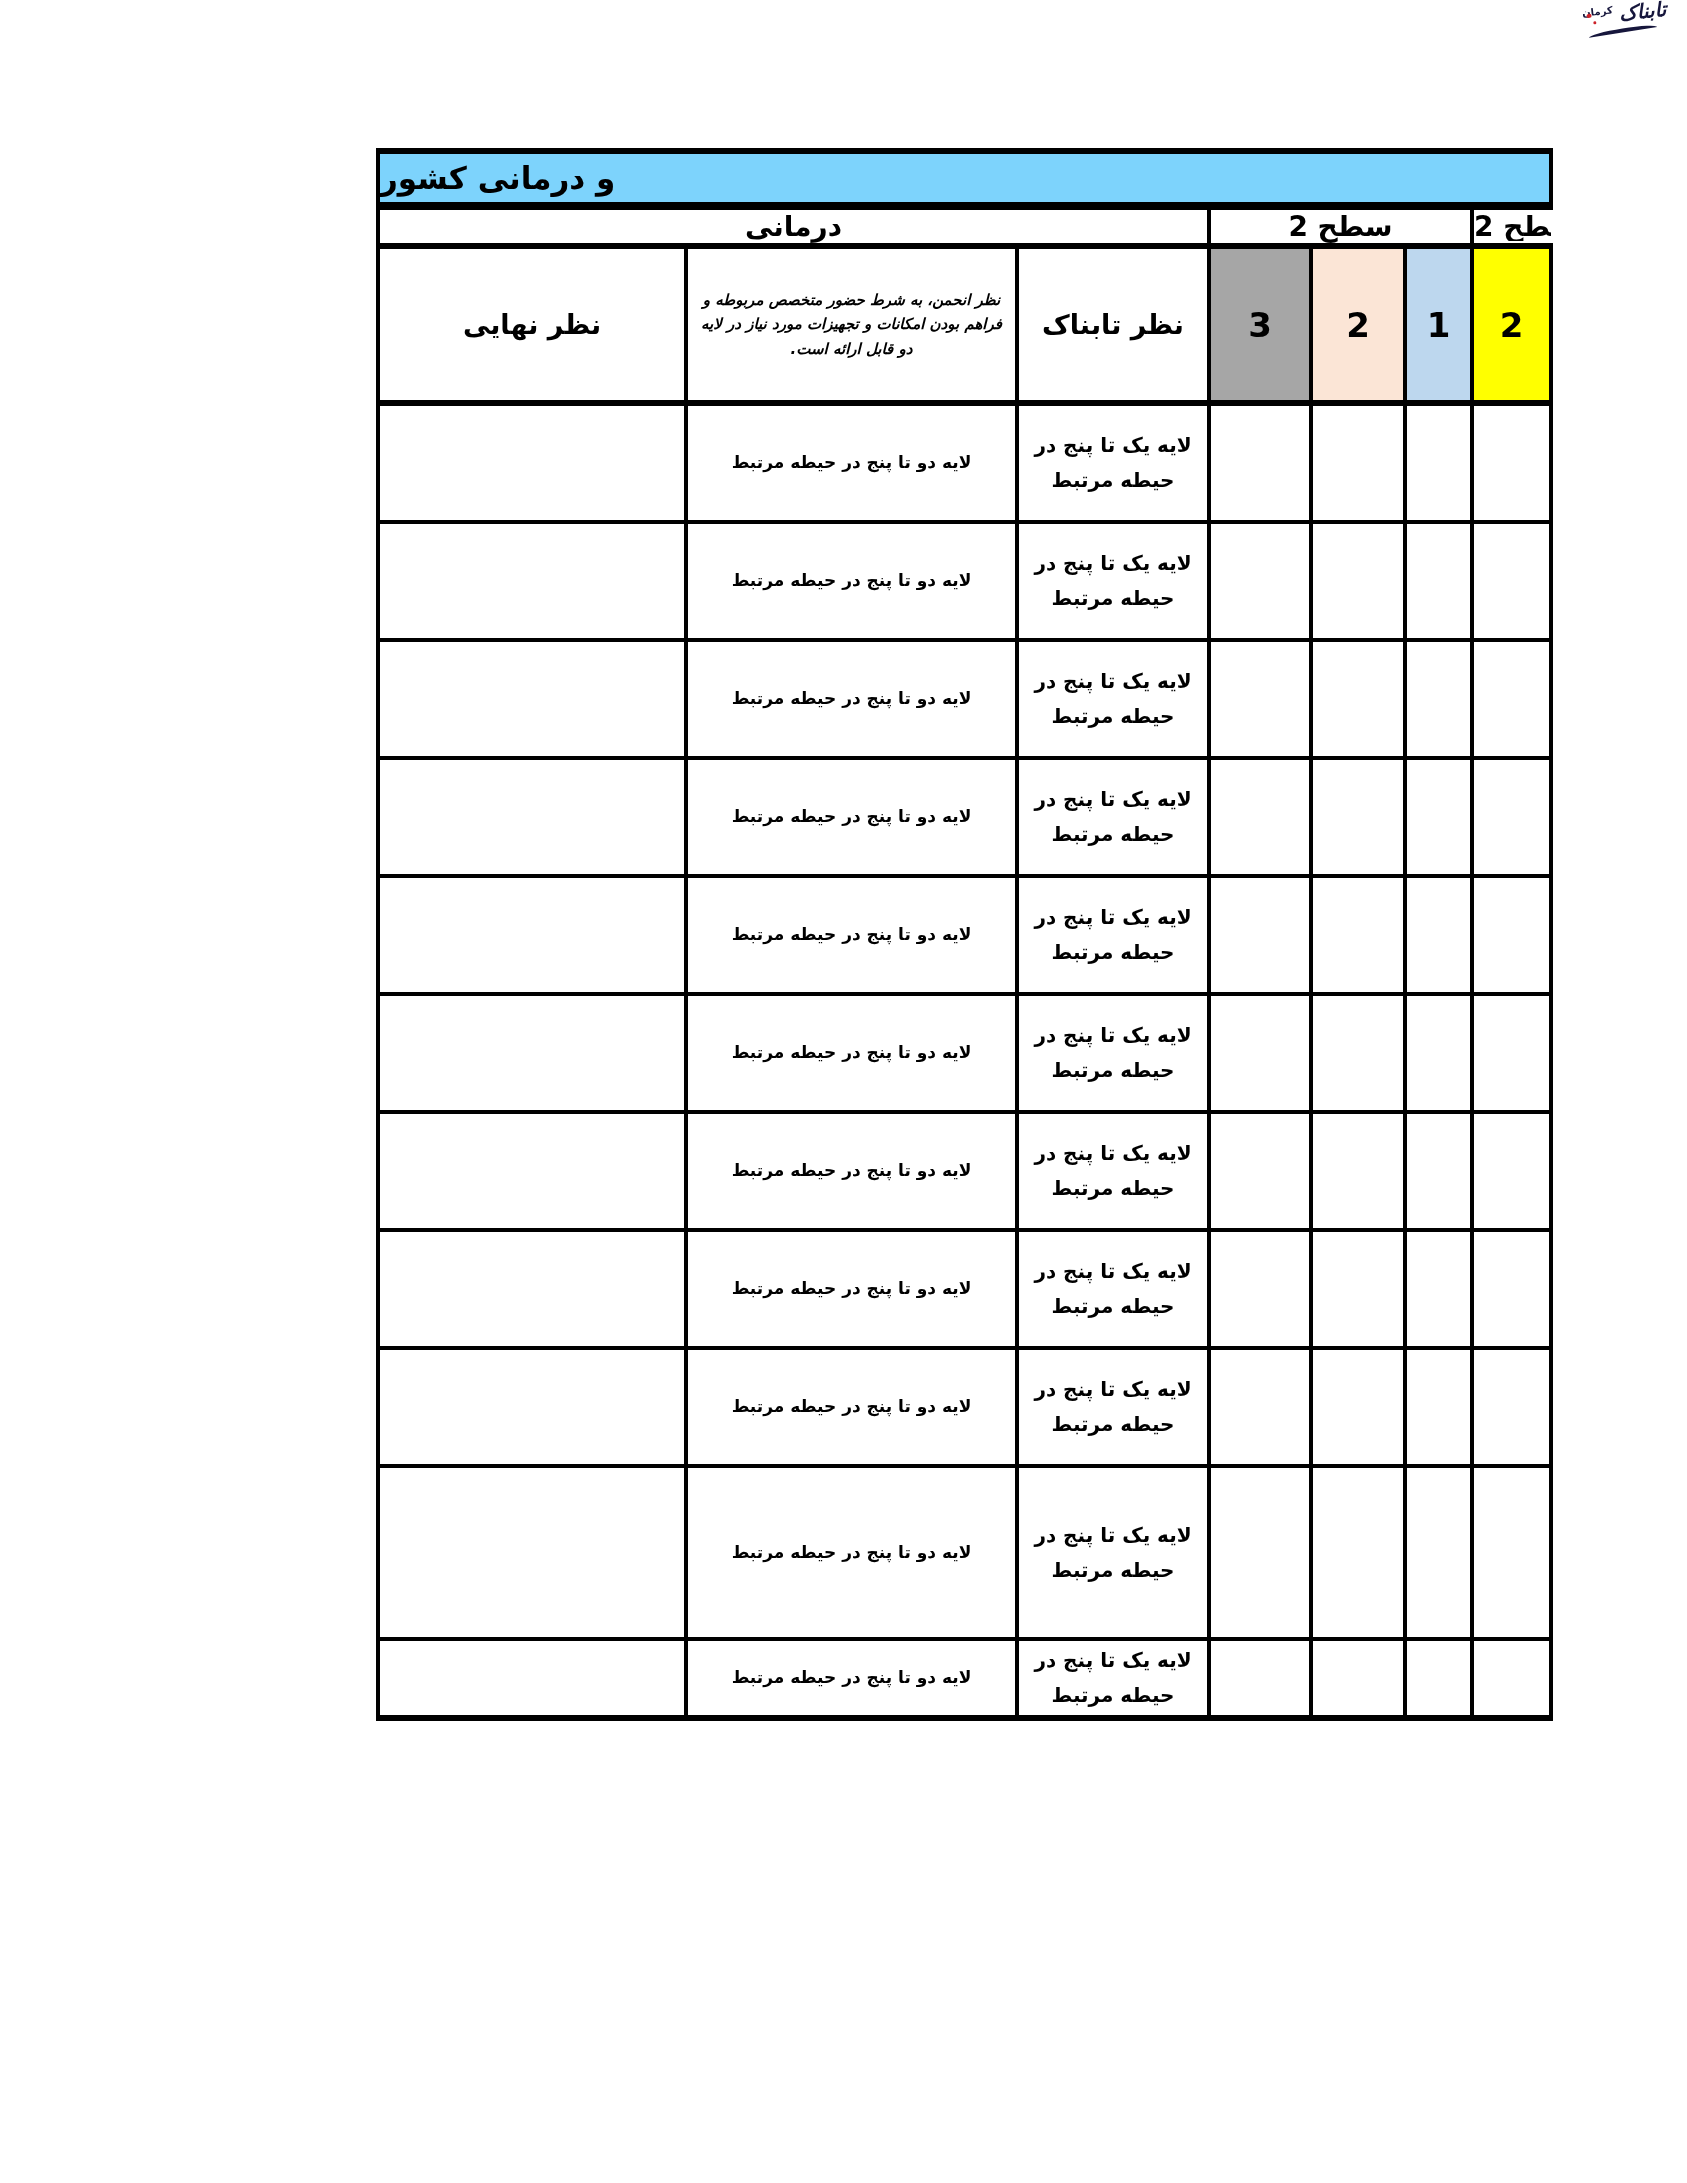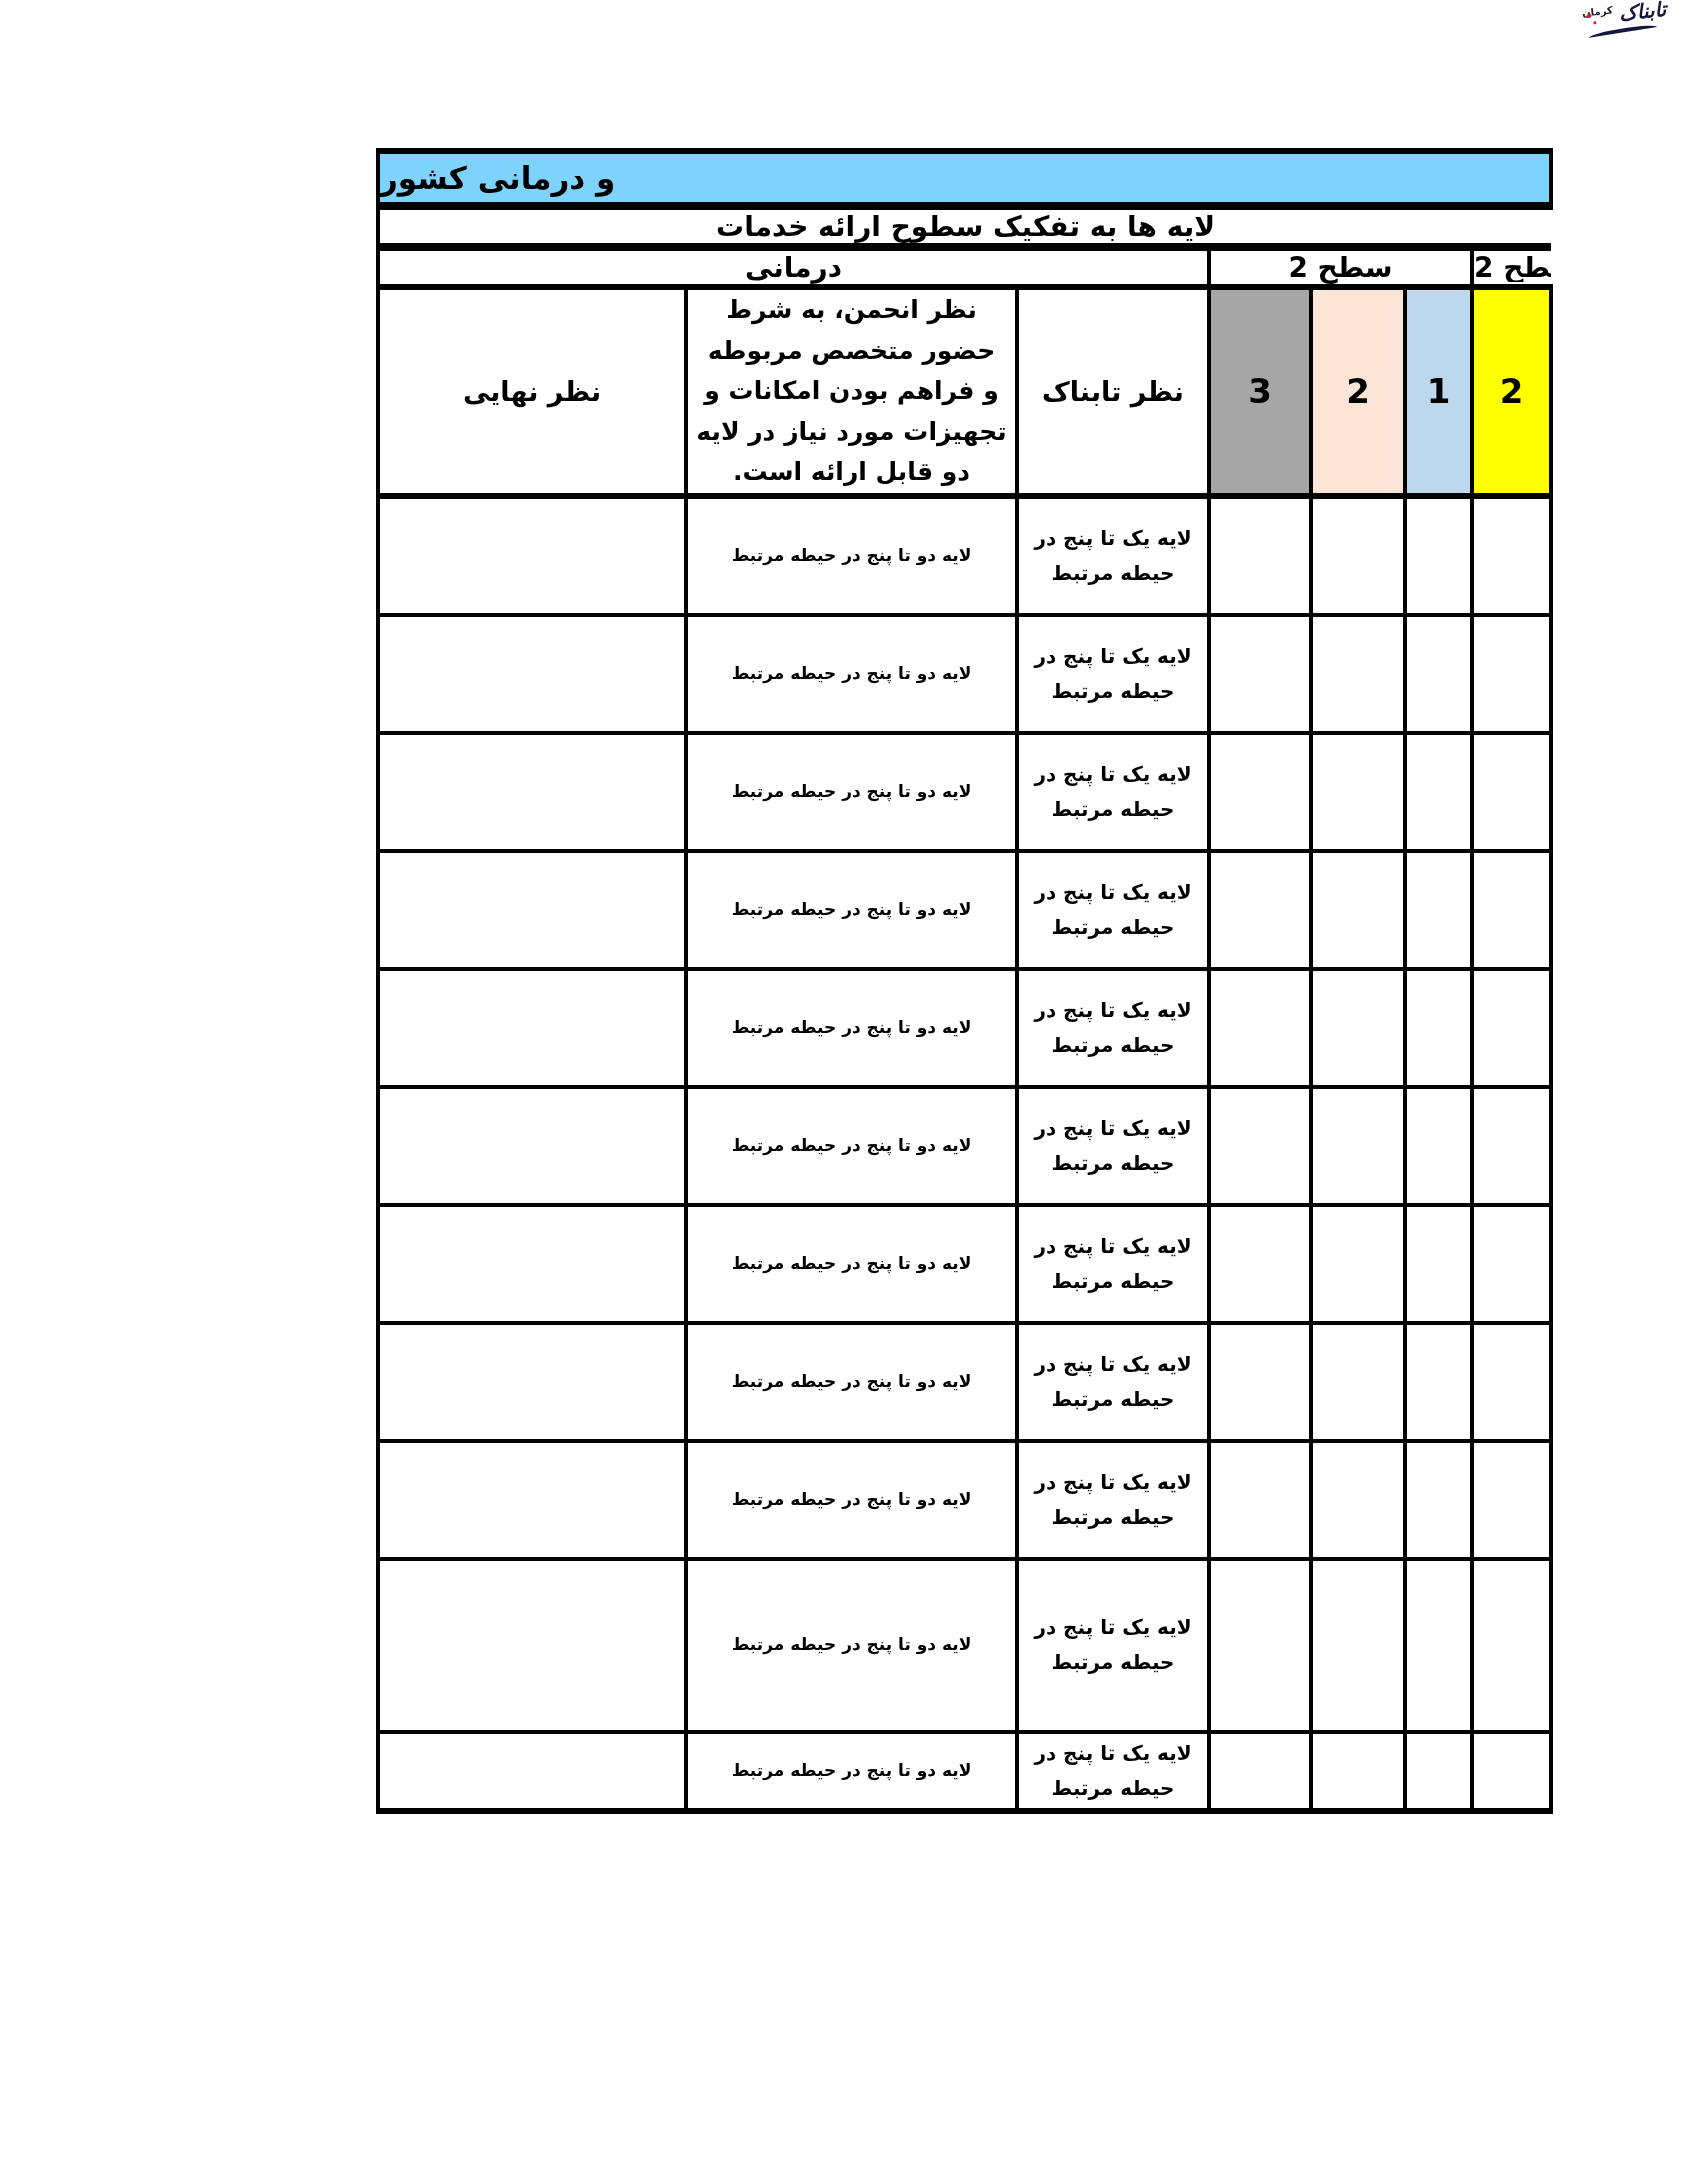--- a/index.html
+++ b/index.html
@@ -67,21 +67,21 @@
   .r-levels td{font-size:28px;}
   .lvl2-cell{padding:0;border-right-width:0;}
   .clip2{
     display:flex;align-items:center;justify-content:flex-end;
     overflow:hidden;height:29px;
   }
   .clip2 span{direction:rtl;white-space:nowrap;font-size:28px;margin-right:-38px;}
 
   
   .h-univ,.h-final{font-size:27px;}
-  .h-assoc{font-size:25px;line-height:1.62;padding:0 8px;}
+  .h-assoc{font-size:15px;line-height:1.62;padding:0 8px;font-style:italic;}
   .num{font-size:34px;}
 
   
   .b-univ{font-size:20px;line-height:1.75;padding:0 2.6px;}
   .b-assoc{font-size:17px;line-height:1.6;padding:0 6.6px;}
 </style>
 </head>
 <body>
 
 <div class="page">
@@ -107,23 +107,20 @@
 
     <tbody>
         <tr class="r-title">
       <td colspan="7" class="title-cell" style="background: #7dd3fc;">
         <div class="clip">
           <span>و درمانی کشور</span>
         </div>
       </td>
     </tr>
 
-    <tr class="r-sub">
-      <td colspan="7">لایه ها به تفکیک سطوح ارائه خدمات</td>
-    </tr>
 
     <tr class="r-levels">
       <td class="lvl2-cell">
         <div class="clip2">
           <span>سطح 2</span>
         </div>
       </td>
       <td colspan="3">سطح 2</td>
       <td colspan="3">درمانی</td>
     </tr>

